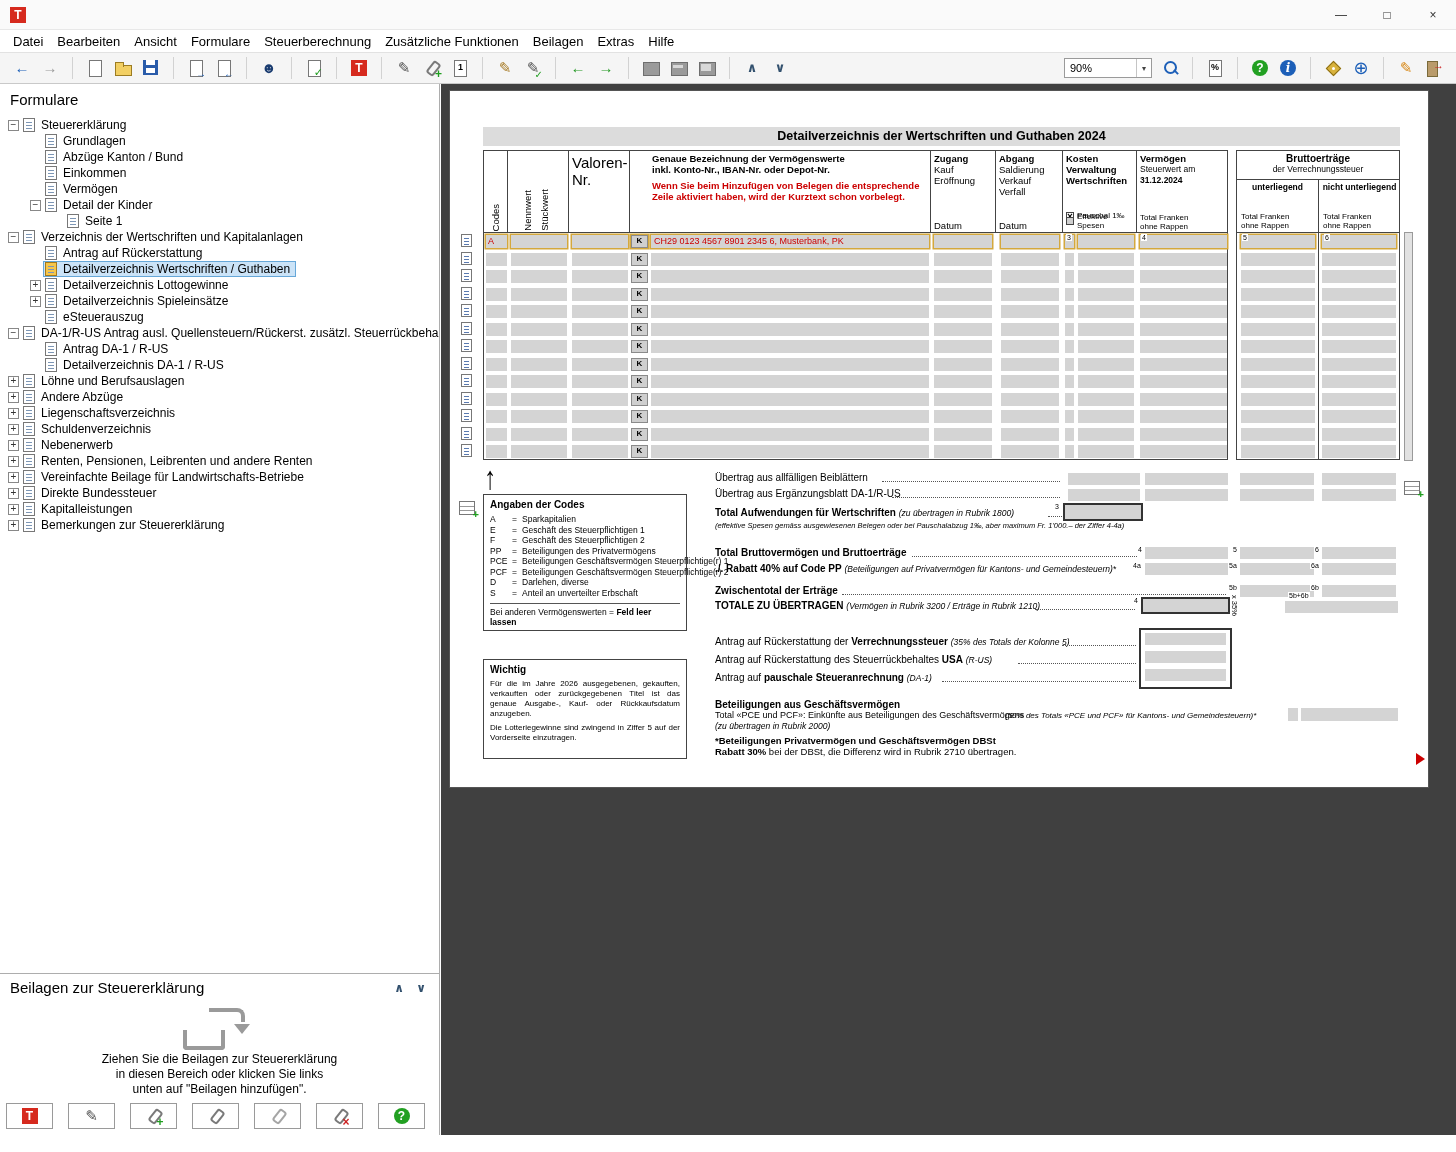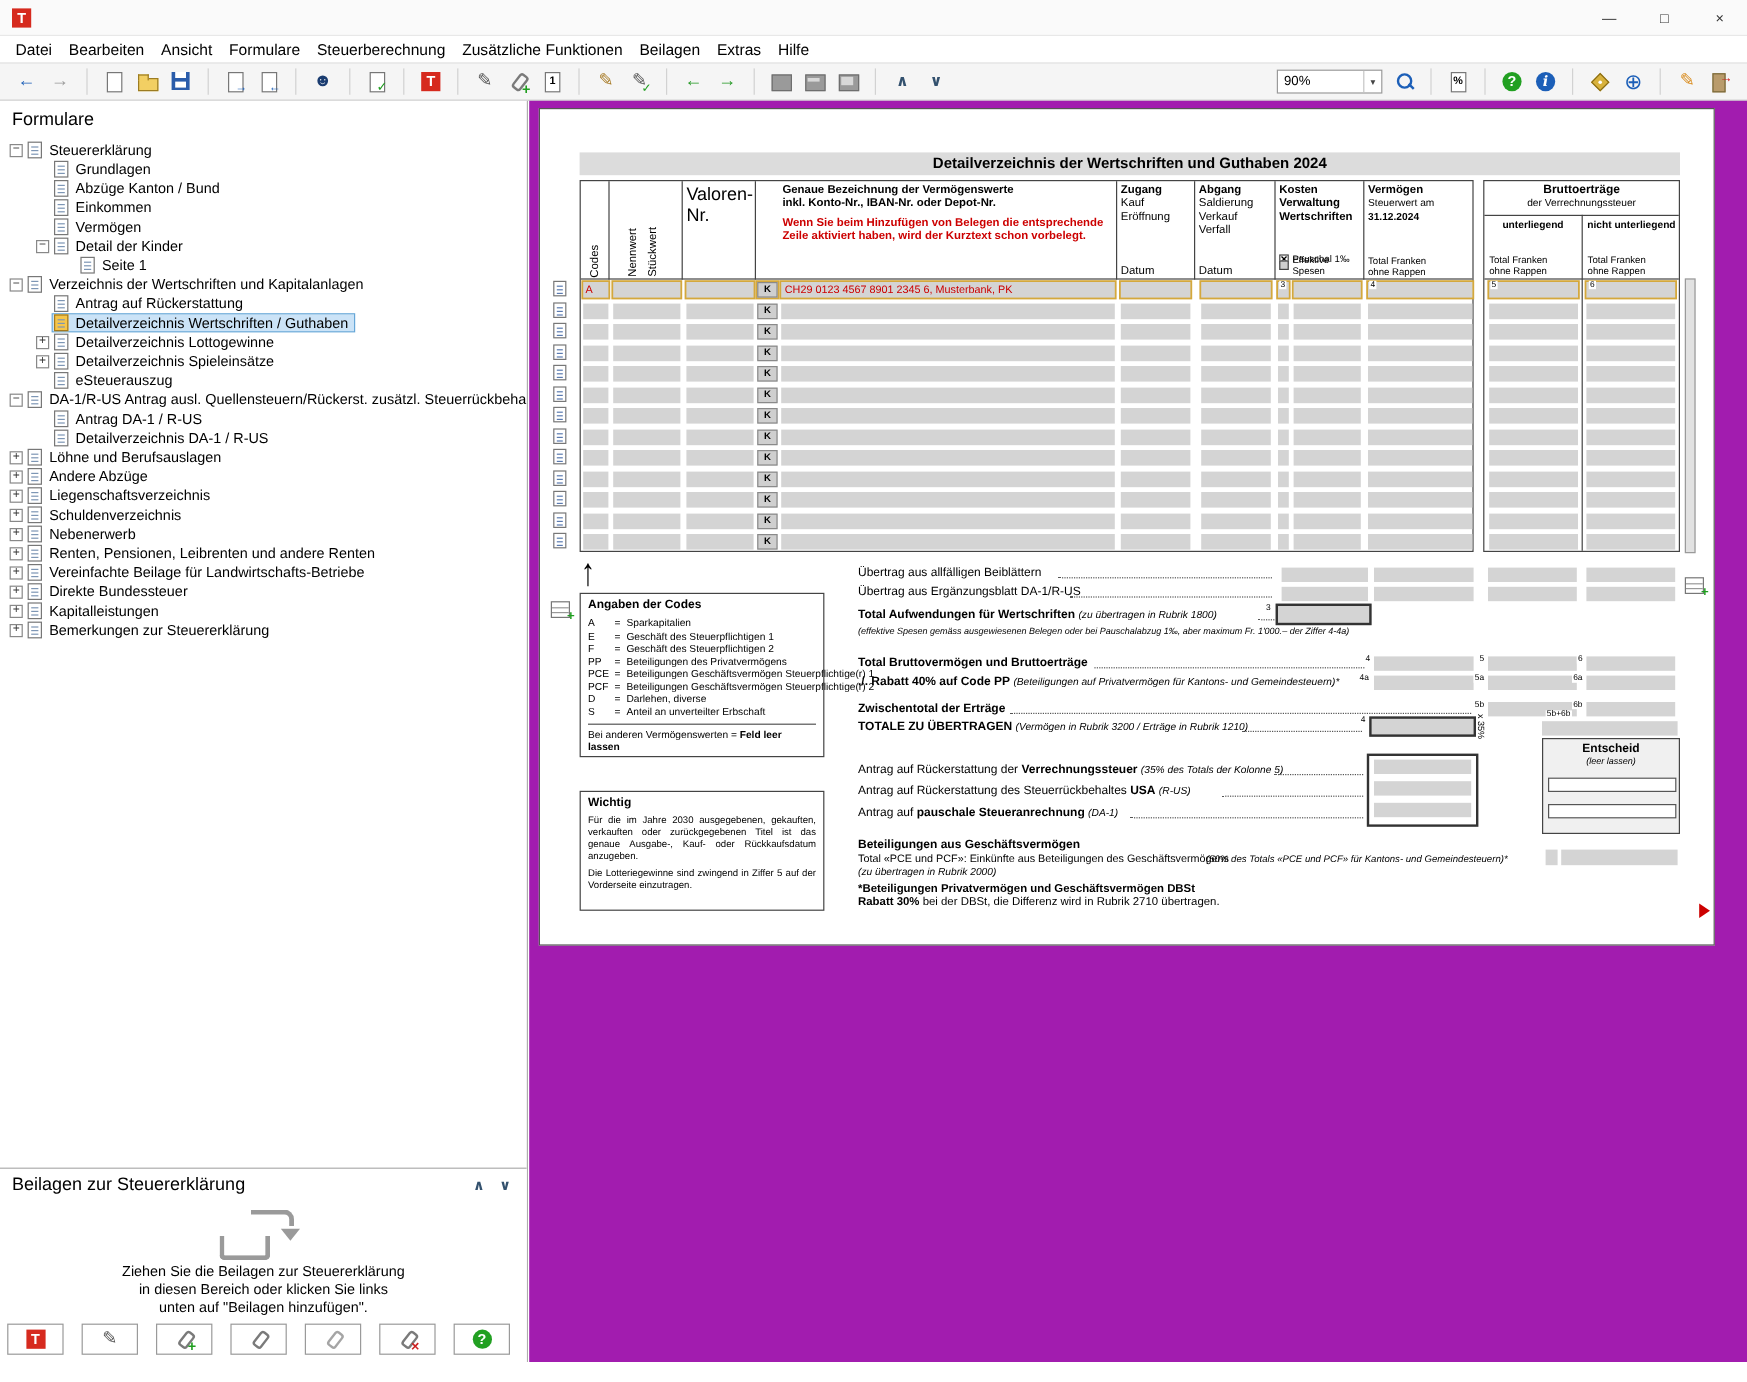--- a/index.html
+++ b/index.html
@@ -134,21 +134,21 @@
   .drop-line{position:absolute;left:34px;top:4px;width:36px;height:14px;border-top:4px solid #9a9a9a;
              border-right:4px solid #9a9a9a;border-radius:0 8px 0 0;}
   .drop-head{position:absolute;left:59px;top:20px;width:0;height:0;border-left:8px solid transparent;
              border-right:8px solid transparent;border-top:10px solid #9a9a9a;}
   .drop-hint{text-align:center;font-size:12px;line-height:15px;}
   .attach-toolbar{position:absolute;left:6px;right:6px;bottom:6px;display:flex;gap:15px;}
   .abtn{width:47px;height:26px;border:1px solid #9a9a9a;background:#fff;display:flex;
         align-items:center;justify-content:center;flex:none;}
 
   
-  .content{position:absolute;left:441px;top:84px;right:0;bottom:17px;background:#a21caf;overflow:hidden;}
+  .content{position:absolute;left:441px;top:84px;right:0;bottom:17px;background:#404040;overflow:hidden;}
   .page{position:absolute;left:8px;top:6px;width:980px;height:698px;border:1px solid #555;
         background:#fff;font-size:10px;}
   .b{font-weight:bold;}
   .i{font-style:italic;}
   .ftitle{position:absolute;left:33px;top:36px;width:917px;height:19px;background:#dcdcdc;
           text-align:center;font-weight:bold;font-size:12.5px;line-height:19px;}
   .maintable{position:absolute;left:33px;top:59px;width:745px;height:310px;border:1px solid #444;}
   .bruttobox{position:absolute;left:786px;top:59px;width:164px;height:310px;border:1px solid #444;}
   .thead,.bhead{position:absolute;left:0;top:0;right:0;height:82px;border-bottom:1px solid #444;}
   .hc{position:absolute;top:0;height:82px;border-right:1px solid #444;font-size:9.5px;}
@@ -1050,26 +1050,20 @@
       <div class="lead" style="left:568px;top:572px;width:118px"></div>
       <div class="fld" style="left:695px;top:560px;width:81px"></div>
       <div class="lbl" style="left:265px;top:581px">
         <span>Antrag auf</span>
         <span class="b">pauschale Steueranrechnung</span>
         <span class="i sm">(DA-1)</span>
       </div>
       <div class="lead" style="left:492px;top:590px;width:194px"></div>
       <div class="fld" style="left:695px;top:578px;width:81px"></div>
 
-      <div class="entbox">
-        <div class="entt b">Entscheid</div>
-        <div class="ents i">(leer lassen)</div>
-        <div class="entf" style="top:32px"></div>
-        <div class="entf" style="top:54px"></div>
-      </div>
 
       <div class="lbl b" style="left:265px;top:608px">Beteiligungen aus Geschäftsvermögen</div>
       <div class="lbl" style="left:265px;top:619px;font-size:9px">Total «PCE und PCF»: Einkünfte aus Beteiligungen des Geschäftsvermögens</div>
       <div class="lbl i" style="left:555px;top:620px;font-size:8px">(50% des Totals «PCE und PCF» für Kantons- und Gemeindesteuern)*</div>
       <div class="lbl i sm" style="left:265px;top:630px">(zu übertragen in Rubrik 2000)</div>
       <div class="fld" style="left:838px;top:617px;width:10px;height:13px"></div>
       <div class="fld" style="left:851px;top:617px;width:97px;height:13px"></div>
 
       <div class="lbl b" style="left:265px;top:644px;font-size:9.5px">*Beteiligungen Privatvermögen und Geschäftsvermögen DBSt</div>
       <div class="lbl" style="left:265px;top:655px;font-size:9.5px">
@@ -1121,21 +1115,21 @@
               <span class="code-d">Anteil an unverteilter Erbschaft</span>
             </div>
           </div>
         <div class="cbf">
           <span>Bei anderen Vermögenswerten = </span><span class="b">Feld leer lassen</span>
         </div>
       </div>
 
       <div class="wichtigbox">
         <div class="cbt b">Wichtig</div>
-        <div class="wpara">Für die im Jahre 2030 ausgegebenen, gekauften, verkauften oder zurückgegebenen Titel ist das genaue Ausgabe-, Kauf- oder Rückkaufsdatum anzugeben.</div>
+        <div class="wpara">Für die im Jahre 2026 ausgegebenen, gekauften, verkauften oder zurückgegebenen Titel ist das genaue Ausgabe-, Kauf- oder Rückkaufsdatum anzugeben.</div>
         <div class="wpara">Die Lotteriegewinne sind zwingend in Ziffer 5 auf der Vorderseite einzutragen.</div>
       </div>
 
     </div>
   </div>
 
 
 </div>
 
 </body></html>

